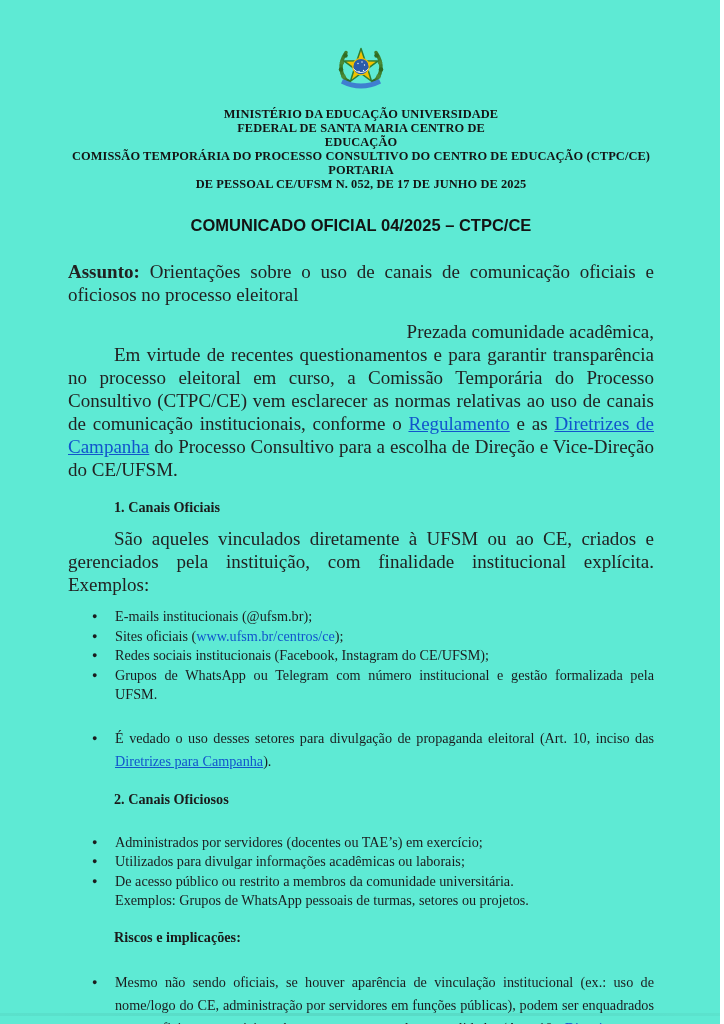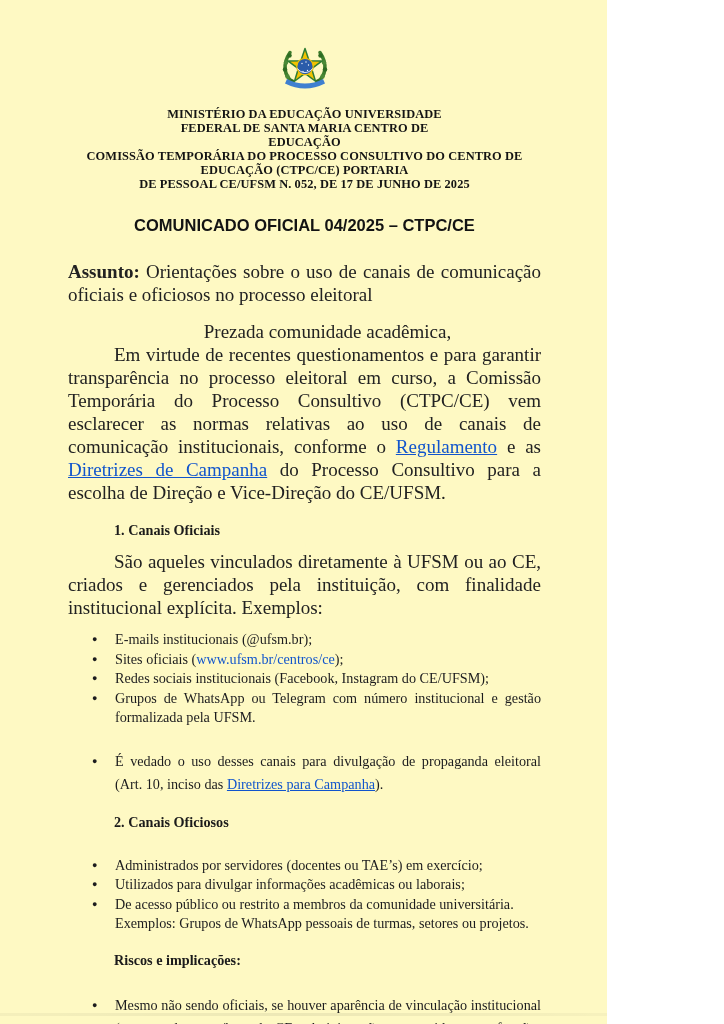--- a/index.html
+++ b/index.html
@@ -3,43 +3,43 @@
 <meta charset="utf-8">
 <style>
   html, body { margin:0; padding:0; background:#ffffff; }
   body {
     width:724px; height:1024px; overflow:hidden;
     font-family:"Liberation Serif", serif;
     color:#1c1c1e;
   }
   .page {
     position:relative; box-sizing:border-box;
-    width:607px; height:1024px;
+    width:720px; height:1024px;
     padding:42px 66px 0 68px;
-    background:#fef9c3;
+    background:#5eead4;
   }
   .crest { display:block; margin:0 auto; }
   .org-header {
     margin-top:9px; text-align:center;
     font-weight:bold; font-size:12.4px; line-height:14px;
     color:#141414; letter-spacing:0.1px;
   }
   .doc-title {
     margin-top:25px; text-align:center;
     font-family:"Liberation Sans", sans-serif;
     font-weight:bold; font-size:16.5px; line-height:19px; color:#131313;
   }
   .para {
     margin:0; font-size:19px; line-height:23px;
     text-align:justify; color:#222;
   }
   .indent { text-indent:46px; }
   .b { font-weight:bold; }
   .subject { margin-top:25px; }
-  .salutation { margin-top:14px; text-align:center; }
+  .salutation { margin-top:14px; text-align:right; }
   .intro { margin-top:0; }
   .sec-heading {
     margin:0 0 0 46px; padding-top:15px;
     font-size:14.2px; line-height:23px; font-weight:bold; color:#1b1b1b;
   }
   .ptop { padding-top:8px; }
   .blist { margin-top:11px; }
   .blist.gap { margin-top:22px; }
   .bullet { display:flex; font-size:14.2px; line-height:19.5px; }
   .bullet.wide { line-height:23px; }
@@ -123,21 +123,21 @@
     </div>
     <div class="bullet">
       <span class="dot">●</span>
       <span class="btxt">Grupos de WhatsApp ou Telegram com número institucional e gestão formalizada pela UFSM.</span>
     </div>
   </div>
 
   <div class="blist gap">
     <div class="bullet wide">
       <span class="dot">●</span>
-      <span class="btxt"><span>É vedado o uso desses canais para divulgação de propaganda eleitoral (Art. 10, inciso das </span><a class="link">Diretrizes para Campanha</a><span>).</span></span>
+      <span class="btxt"><span>É vedado o uso desses setores para divulgação de propaganda eleitoral (Art. 10, inciso das </span><a class="link">Diretrizes para Campanha</a><span>).</span></span>
     </div>
   </div>
 
   <div class="sec-heading">2. Canais Oficiosos</div>
 
   <div class="blist gap">
     <div class="bullet">
       <span class="dot">●</span>
       <span class="btxt">Administrados por servidores (docentes ou TAE’s) em exercício;</span>
     </div>

